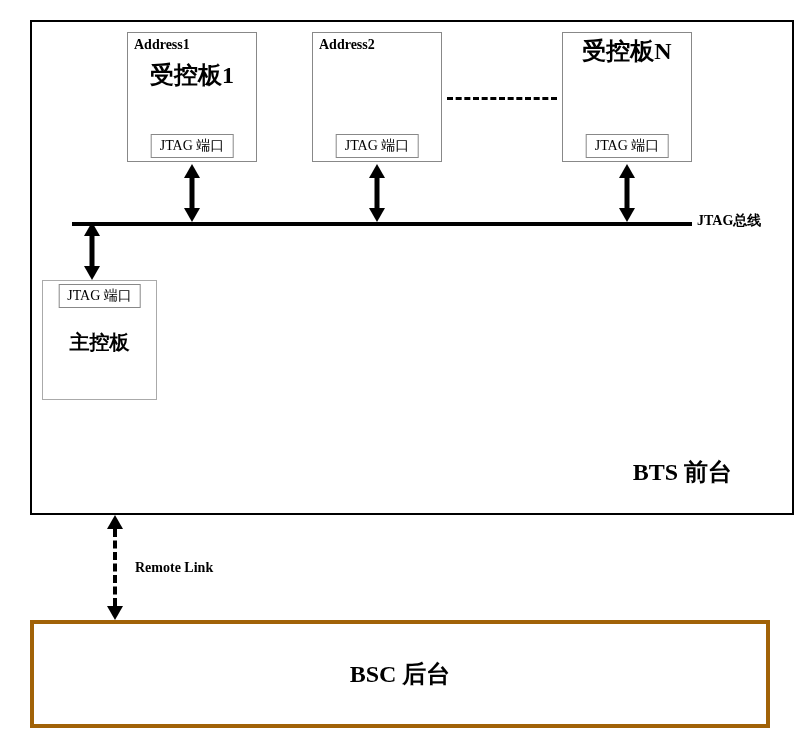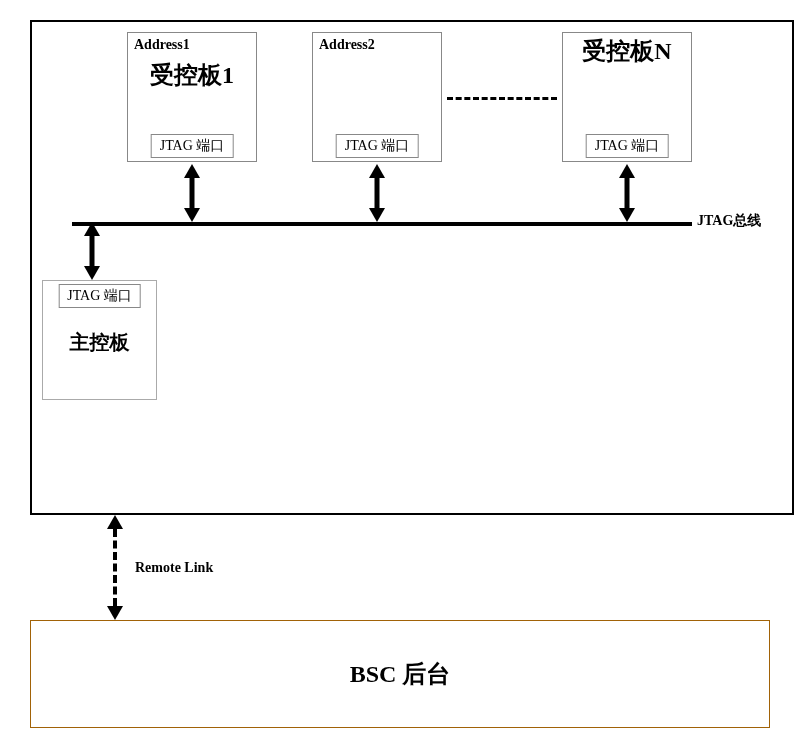--- a/index.html
+++ b/index.html
@@ -177,21 +177,21 @@
       font-size: 14px;
       font-weight: bold;
       font-family: "Times New Roman", serif;
     }
     .bsc-container {
       position: absolute;
       top: 620px;
       left: 30px;
       width: 740px;
       height: 108px;
-      border: 1px solid #a16207;
+      border: 4px solid #a16207;
       display: flex;
       align-items: center;
       justify-content: center;
     }
     .bsc-label {
       font-size: 24px;
       font-weight: bold;
     }
   </style>
 </head>
@@ -248,20 +248,21 @@
     <div class="arrow-head-down"></div>
   </div>
 
   <div class="main-board">
     <div class="main-jtag-port">
       <span class="jtag-port-text">JTAG 端口</span>
     </div>
     <div class="main-board-title">主控板</div>
   </div>
 
+  <div class="bts-label">BTS 前台</div>
 </div>
 
 <div class="remote-link">
   <div class="arrow-head-up"></div>
   <div class="remote-dashed"></div>
   <div class="arrow-head-down"></div>
 </div>
 <div class="remote-link-label">Remote Link</div>
 
 <div class="bsc-container">

